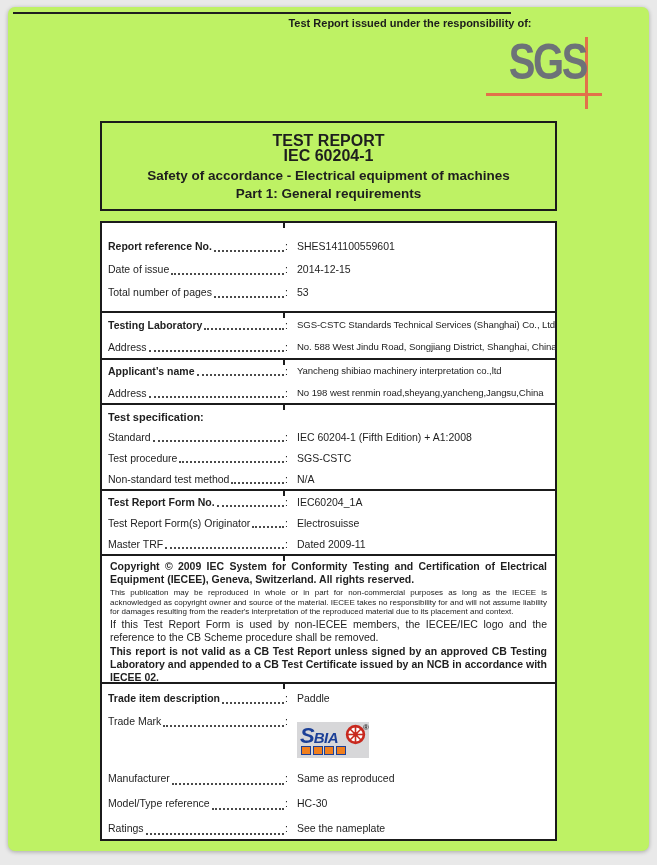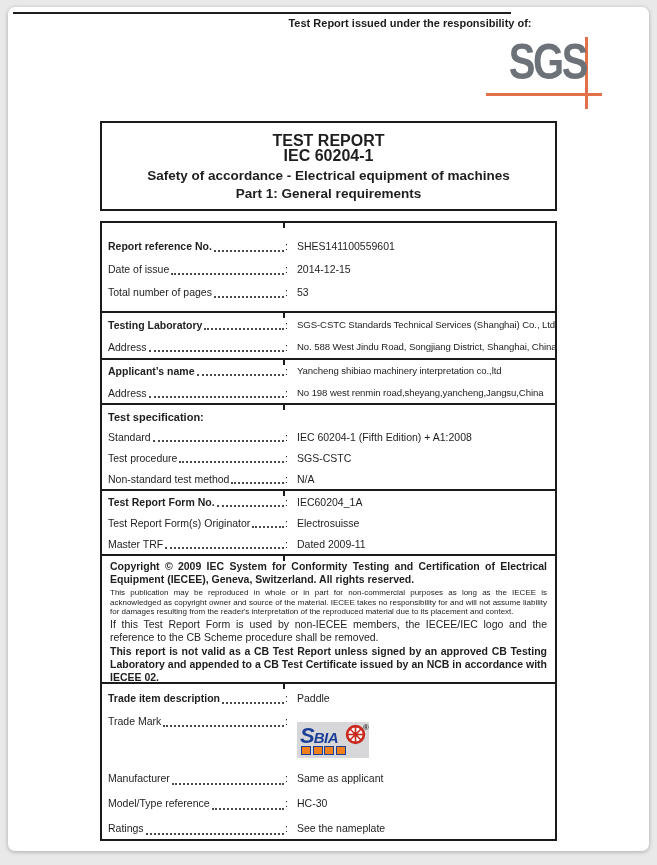--- a/index.html
+++ b/index.html
@@ -5,21 +5,21 @@
   html,body { margin:0; padding:0; }
   body {
     width:657px; height:865px; position:relative;
     background:#e9e9e9;
     font-family:"Liberation Sans", sans-serif;
     color:#1e1e1e;
     -webkit-font-smoothing:antialiased;
   }
   .page {
     position:absolute; left:8px; top:7px; width:641px; height:844px;
-    background:#ffffff; border-radius:7px;
+    background:#bef264; border-radius:7px;
     box-shadow:0 1px 4px rgba(0,0,0,.28);
     overflow:hidden;
   }
   
   .top-rule { position:absolute; left:5px; top:5px; width:498px; height:2px; background:#1f1f1f; }
   .header-note {
     position:absolute; left:252px; top:10px; width:300px;
     text-align:center; font-weight:bold; font-size:11px; color:#1c1c1c;
   }
   .sgs-wrap { position:absolute; left:460px; top:20px; width:160px; height:95px; }
@@ -284,21 +284,21 @@
             </div>
           </div>
         </div>
       </div>
       <div class="row row25">
         <div class="lblcell">
             <span class="lbl">Manufacturer</span>
             <span class="leader"></span>
             <span class="colon"></span>
           </div>
-        <div class="valcell">Same as applicant</div>
+        <div class="valcell">Same as reproduced</div>
       </div>
       <div class="row row25">
         <div class="lblcell">
             <span class="lbl">Model/Type reference</span>
             <span class="leader"></span>
             <span class="colon"></span>
           </div>
         <div class="valcell">HC-30</div>
       </div>
       <div class="row row25">

